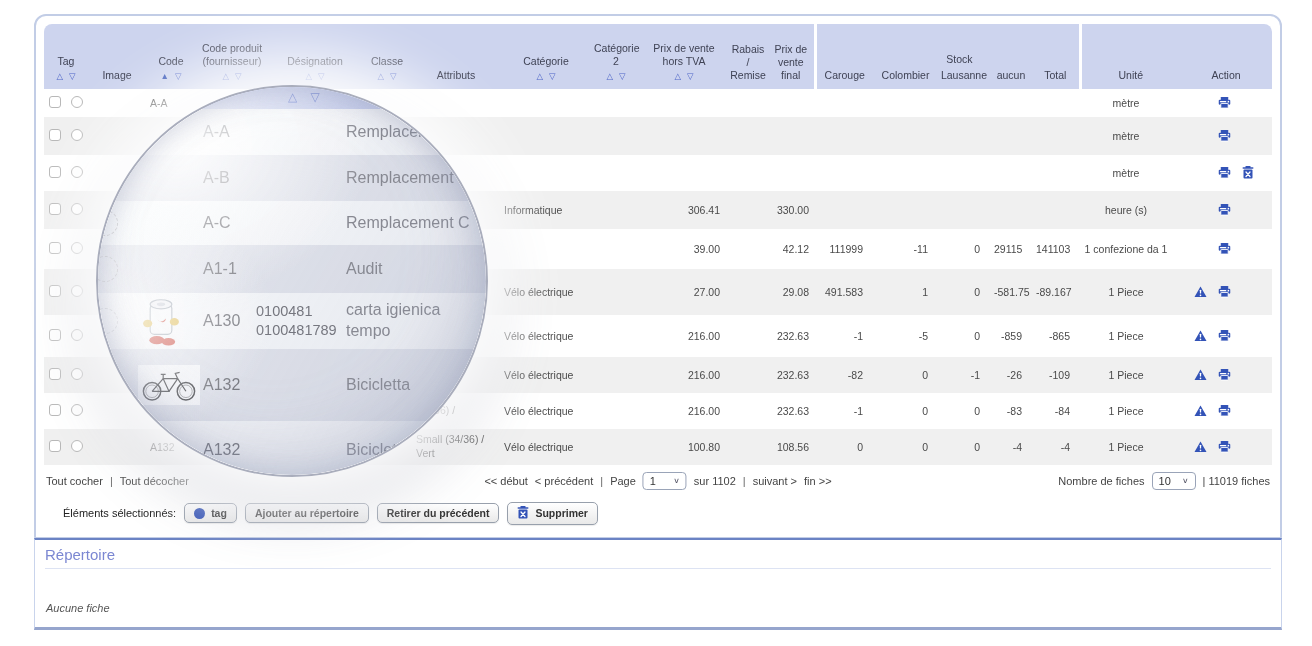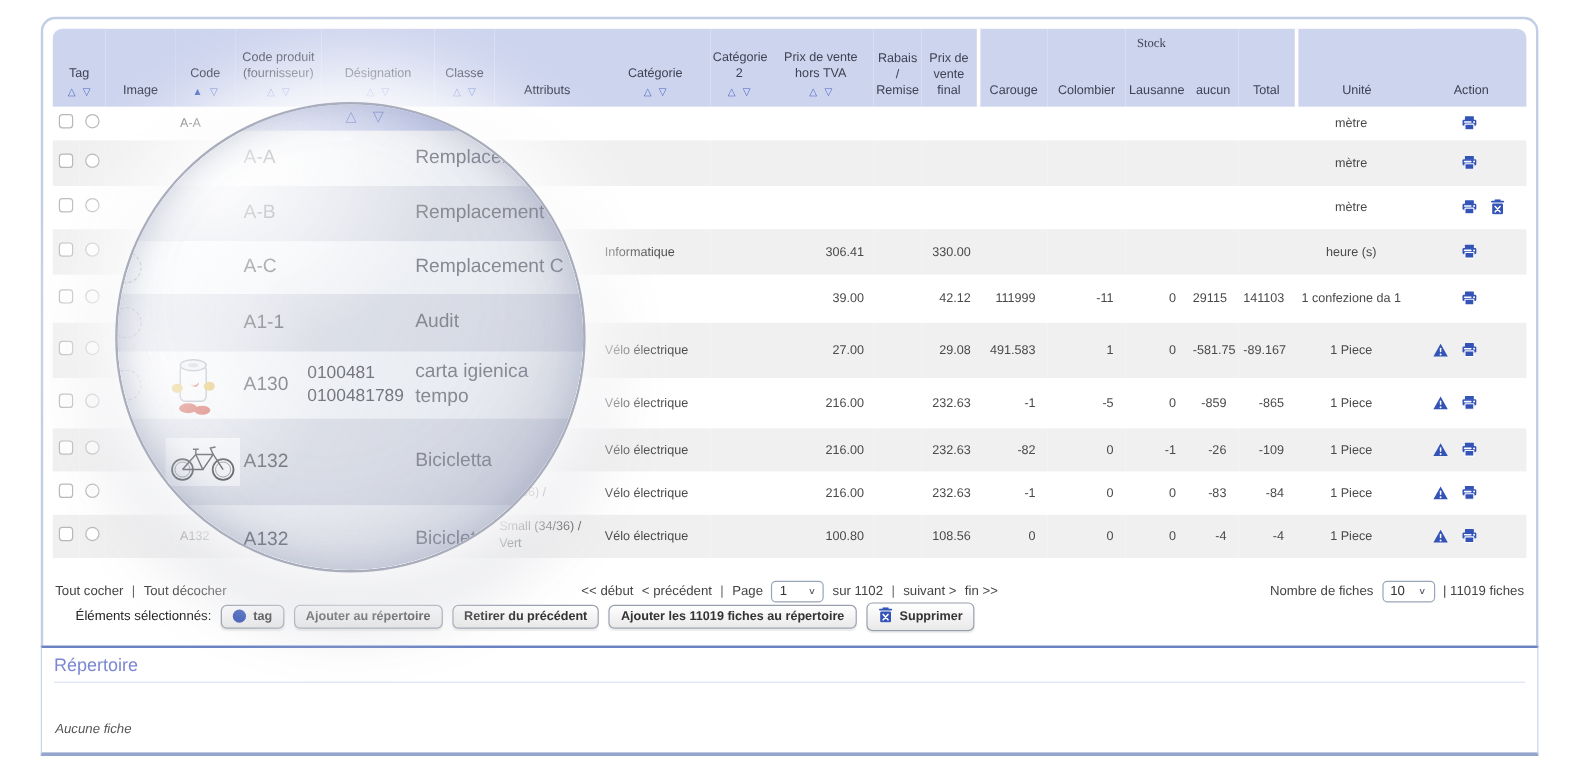--- a/index.html
+++ b/index.html
@@ -21,38 +21,38 @@
     background:#cdd4ee; height:64px; vertical-align:bottom;
     padding:18px 2px 7px 2px; font-size:10.5px; font-weight:normal;
     color:#3f4254; text-align:center; line-height:1.25;
   }
   th.col-tag { border-radius:8px 0 0 0; }
   th.col-action { border-radius:0 8px 0 0; }
   th.col-carouge, th.col-unite { border-left:3px solid #fff; }
   .arrows { color:#4f67c8; font-size:8.5px; margin-top:3px; }
   .arrows span { margin:0 3px; }
   .arrows .af { color:#3353b7; }
-  .stock-label { position:absolute; left:791px; top:15px; width:265px; text-align:center; font-size:10.5px; color:#3f4254;font-family:Liberation Serif, serif; }
+  .stock-label { position:absolute; left:791px; top:37px; width:265px; text-align:center; font-size:10.5px; color:#3f4254; }
 
   tbody td { font-size:10.5px; color:#4a4a4a; padding:2px 4px; vertical-align:middle; background:#fff; }
   tbody tr.alt td { background:#f0f0f0; }
   td.num { text-align:right; padding-right:10px; }
   td.col-prix { padding-right:8px; }
   td.col-final { padding-right:6px; }
   td.col-unite { text-align:center; padding-right:12px; }
   td.col-attributs { line-height:1.3; }
   td.col-cb, td.col-radio { text-align:center; }
   .checkbox { display:inline-block; width:12px; height:12px; border:1px solid #b8b8b8; border-radius:3px; background:#fff; }
   .radio    { display:inline-block; width:12px; height:12px; border:1px solid #b8b8b8; border-radius:50%; background:#fff; }
   td.col-action { white-space:nowrap; padding-left:8px; }
   .aslot { display:inline-flex; width:24px; height:15px; justify-content:center; align-items:center; }
 
   
   .footer-row { position:relative; height:24px; margin-top:4px; font-size:11px; color:#444; }
-  .footer-row > div { position:absolute; top:12px; height:24px; display:flex; align-items:center; gap:7px; white-space:nowrap; }
+  .footer-row > div { position:absolute; top:0; height:24px; display:flex; align-items:center; gap:7px; white-space:nowrap; }
   .left-links { left:2px; }
   .pager { left:50%; transform:translateX(-50%); }
   .right-controls { right:2px; }
   .link { cursor:pointer; }
   .sep { color:#666; }
   .sel {
     display:inline-flex; align-items:center; justify-content:space-between; gap:8px;
     border:1px solid #9aa4b8; border-radius:4px; background:#fff;
     padding:1px 6px; font-size:11px; min-width:44px; height:18px; color:#333;
   }
@@ -577,21 +577,20 @@
   </div>
 
   <div class="actions-row">
     <span>Éléments sélectionnés:</span>
     <span class="btn chip">
       <span class="dot"></span>
       <span>tag</span>
     </span>
     <button class="btn">Ajouter au répertoire</button>
     <button class="btn">Retirer du précédent</button>
-    <button class="btn">Ajouter les 11019 fiches au répertoire</button>
     <button class="btn">
       <span id="supprimer-icon"><svg width="12" height="13" viewBox="0 0 12 13">
             <rect x="3.5" y="0" width="5" height="2" rx="0.5" fill="#3353b7"></rect>
             <rect x="0.5" y="1.2" width="11" height="1.6" rx="0.8" fill="#3353b7"></rect>
             <rect x="1.5" y="3.6" width="9" height="9" rx="1" fill="#3353b7"></rect>
             <path d="M4 6 L8 10.5 M8 6 L4 10.5" stroke="#fff" stroke-width="1.3" stroke-linecap="round"></path>
           </svg></span>
       <span>Supprimer</span>
     </button>
   </div>

